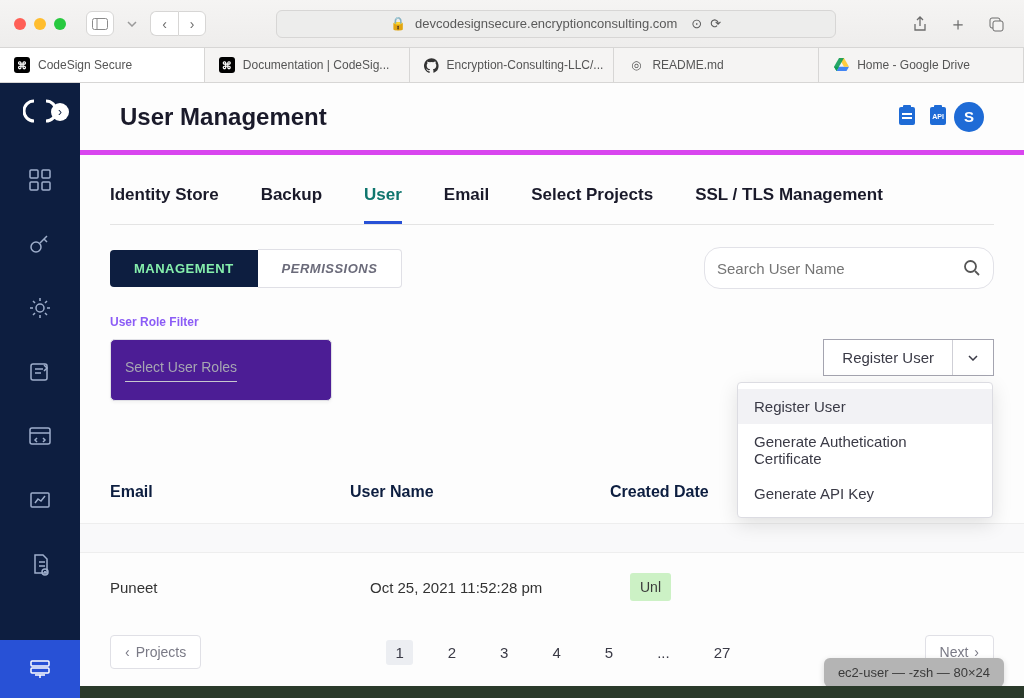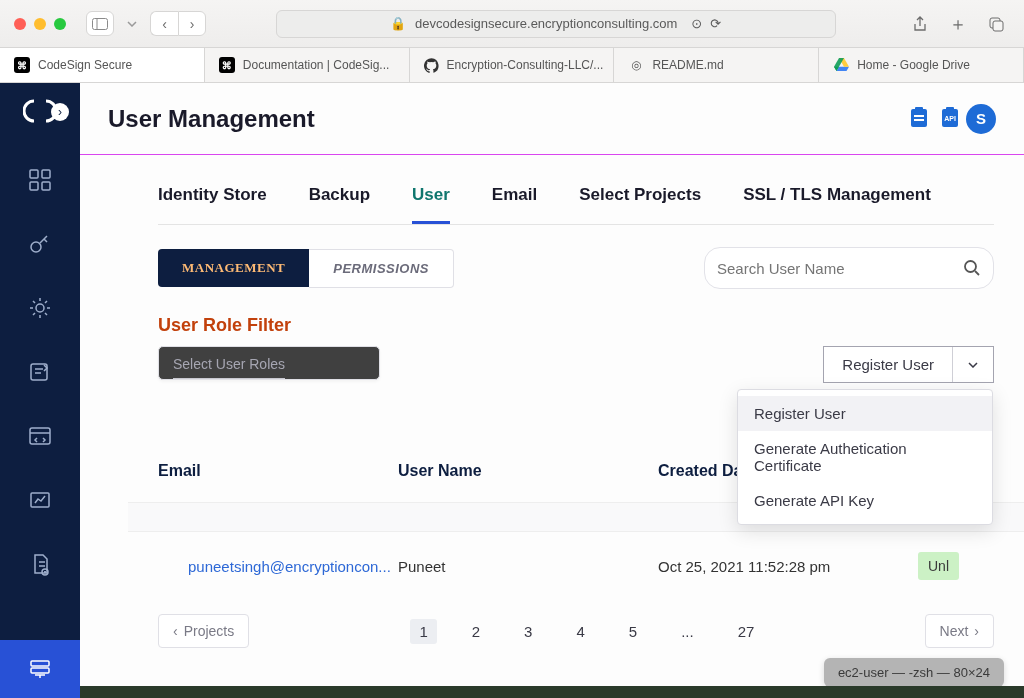--- a/index.html
+++ b/index.html
@@ -51,40 +51,40 @@
     .sidebar{
       width:80px;background:#0d1e40;display:flex;flex-direction:column;align-items:center;padding-top:14px;gap:6px;
     }
     .logo{color:#fff;font-size:26px;position:relative;margin-bottom:20px;}
     .logo-badge{position:absolute;right:-12px;top:6px;width:18px;height:18px;border-radius:50%;background:#fff;color:#0d1e40;font-size:12px;display:flex;align-items:center;justify-content:center;}
     .nav-item{width:100%;height:58px;display:flex;align-items:center;justify-content:center;color:#9eaecb;font-size:22px;}
     .nav-item.active{background:#2851d6;color:#fff;}
     
     .main{flex:1;background:#fdfdfd;overflow:hidden;position:relative;}
     .top-header{
-      height:72px;border-bottom:1px solid #d946ef;display:flex;align-items:center;padding:0 28px;gap:1px;
+      height:72px;border-bottom:5px solid #d946ef;display:flex;align-items:center;padding:0 40px;gap:1px;
     }
     .page-title{flex:1;font-size:24px;font-weight:700;color:#1a1a2a;}
     .hdr-icon{width:30px;height:30px;display:flex;align-items:center;justify-content:center;color:#1d4ed8;font-size:20px;}
     .avatar{width:30px;height:30px;border-radius:50%;background:#1e6bd6;color:#fff;display:flex;align-items:center;justify-content:center;font-weight:600;font-size:15px;}
-    .content{padding:20px 30px;margin-left:48px;}
+    .content{padding:20px 30px;}
     .tabs{display:flex;gap:42px;border-bottom:1px solid #e4e4e4;position:relative;}
     .tab{padding:10px 0 16px;font-size:17px;font-weight:700;color:#1a1a2a;}
     .tab.active{color:#0f766e;border-bottom:3px solid #2851d6;}
     .subtabs-row{display:flex;align-items:center;margin-top:22px;gap:0;}
     .subtab{padding:11px 24px;font-size:13px;font-weight:600;letter-spacing:.5px;}
-    .subtab.active{background:#0d1e40;color:#fdba74;border-radius:4px 0 0 4px;font-family:Liberation Serif, serif;}
+    .subtab.active{background:#0d1e40;color:#86efac;border-radius:4px 0 0 4px;}
     .subtab.inactive{background:#fff;color:#6b6b7a;border:1px solid #e0e0e6;border-left:none;border-radius:0 4px 4px 0;font-style:italic;}
     .search-wrap{margin-left:auto;width:290px;height:42px;border:1px solid #e2e2e8;border-radius:16px;display:flex;align-items:center;padding:0 12px;background:#fff;}
     .search-wrap input{flex:1;border:none;outline:none;font-size:15px;color:#333;}
-    .filter-label{margin-top:26px;font-size:18px;color:#c2410c;font-weight:600;}
+    .filter-label{margin-top:26px;font-size:12px;color:#8b5cf6;font-weight:600;}
     .filter-row{display:flex;align-items:flex-start;margin-top:10px;position:relative;}
     .filter-select{
-      width:222px;height:34px;border:1px solid #e0e0e6;border-radius:5px;display:flex;align-items:flex-end;
-      padding:0 14px;color:#a6a6b2;font-size:14px;background:#404040;
+      width:222px;height:62px;border:1px solid #e0e0e6;border-radius:5px;display:flex;align-items:center;
+      padding:0 14px;color:#a6a6b2;font-size:14px;background:#4c1d95;
       box-shadow:0 2px 3px rgba(0,0,0,0.04);
     }
     .filter-select span{border-bottom:1px solid #c7c7cf;padding-bottom:6px;}
     .register-split{position:absolute;right:0;top:0;display:flex;border:1px solid #a4a4b0;border-radius:0;overflow:visible;background:#fff;}
     .rs-main{padding:9px 18px;font-size:15px;color:#3a3a46;border-right:1px solid #cfcfd6;}
     .rs-caret{width:40px;display:flex;align-items:center;justify-content:center;color:#3a3a46;}
     .dropdown{
       position:absolute;top:42px;right:0;width:256px;background:#fff;border:1px solid #dcdce2;border-radius:4px;
       box-shadow:0 6px 20px rgba(0,0,0,0.12);padding:6px 0;
     }
@@ -320,21 +320,20 @@
 
       <div class="table-wrap">
         <div class="thead">
           <div class="th col-email">Email</div>
           <div class="th col-uname">User Name</div>
           <div class="th col-date">Created Date</div>
           <div class="th col-status"></div>
         </div>
         <div class="divider"></div>
         <div class="trow">
-          <div class="cell cell-email col-email"><a href="#">puneetsingh@encryptioncon...</a></div>
           <div class="cell col-uname">Puneet</div>
           <div class="cell col-date">Oct 25, 2021 11:52:28 pm</div>
           <div class="cell col-status"><span class="badge">Unl</span></div>
         </div>
 
         <div class="pager">
           <div class="pg-btn">
             <span>‹</span>
             <span>Projects</span>
           </div>

